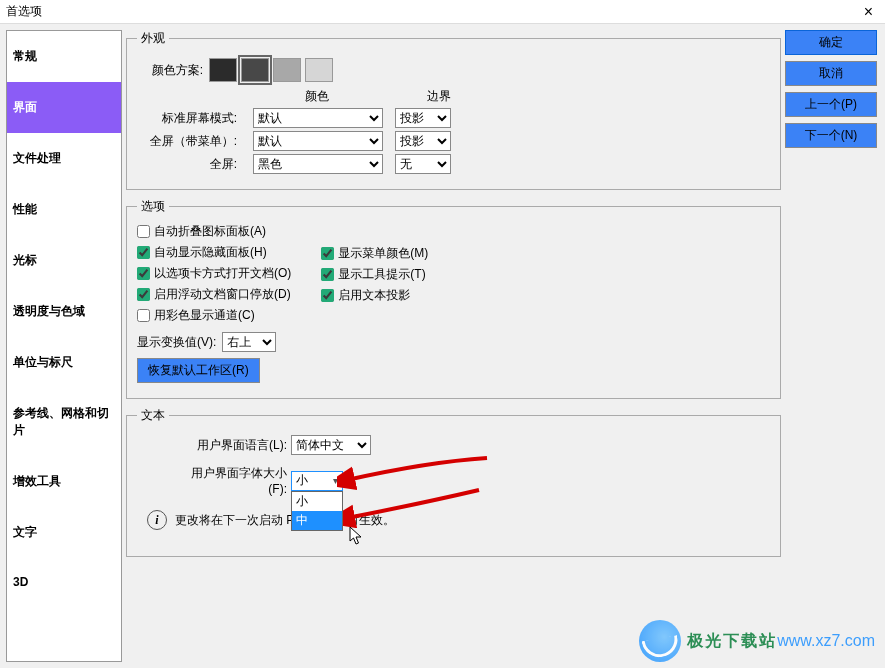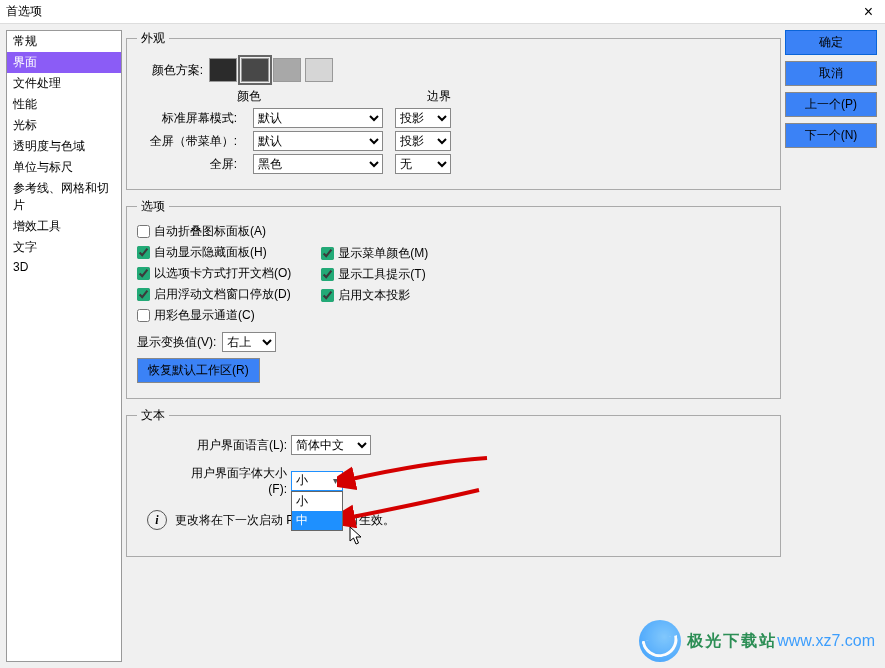--- a/index.html
+++ b/index.html
@@ -2,35 +2,35 @@
 <html><head>
 <meta charset="utf-8">
 <style>
 * { box-sizing: border-box; margin: 0; padding: 0; font-family: "Microsoft YaHei", sans-serif; font-size: 12px; }
 body { background: #f0f0f0; width: 885px; height: 668px; position: relative; overflow: hidden; }
 .titlebar { height: 24px; background: #fff; display: flex; align-items: center; padding: 0 6px; border-bottom: 1px solid #ddd; }
 .titlebar .title { flex: 1; }
 .titlebar .close { font-size: 16px; cursor: pointer; padding: 0 6px; }
 .main { display: flex; height: calc(100% - 24px); background: #f0f0f0; }
 .sidebar { width: 116px; background: #fff; border: 1px solid #999; margin: 6px 0 6px 6px; overflow: hidden; }
-.sidebar-item { padding: 2px 6px; cursor: pointer; color: #000; }
+.sidebar-item { padding: 17px 6px; cursor: pointer; color: #000; font-weight: bold; }
 .sidebar-item.active { background: #8b5cf6; color: #fff; }
 .content { flex: 1; padding: 6px 4px; display: flex; flex-direction: column; gap: 8px; }
 .buttons { width: 100px; padding: 6px 8px 0 0; display: flex; flex-direction: column; gap: 6px; }
 .btn { border: 1px solid #888; background: #3b82f6; padding: 3px 0; text-align: center; cursor: pointer; }
 .btn.primary { border: 1px solid #0a64d8; }
 fieldset { border: 1px solid #aaa; padding: 8px 0 12px 10px; }
 legend { padding: 0 4px; }
 .row { display: flex; align-items: center; margin: 3px 0; }
 .label { text-align: right; display: inline-block; }
 .swatches { display: flex; gap: 4px; }
 .swatch { width: 28px; height: 24px; border: 1px solid #999; cursor: pointer; }
 .swatch.sel { outline: 2px solid #666; outline-offset: 1px; }
 .colhdr { display: flex; margin-top: 6px; }
-.colhdr .h1 { width: 160px; text-align: left; margin-left: 100px; }
+.colhdr .h1 { width: 160px; text-align: center; margin-left: 100px; }
 .colhdr .h2 { width: 60px; text-align: center; margin-left: 12px; }
 .srow { display: flex; align-items: center; margin: 3px 0; }
 .srow .lbl { width: 100px; text-align: right; margin-right: 16px; }
 .srow select.main-sel { width: 130px; height: 20px; border: 1px solid #888; background: #fff; }
 .srow select.sub-sel { width: 56px; height: 20px; border: 1px solid #888; background: #fff; margin-left: 12px; }
 .chk-grid { display: flex; gap: 30px; }
 .chk-col { display: flex; flex-direction: column; gap: 4px; }
 .chk { display: flex; align-items: center; gap: 4px; }
 .chk input { accent-color: #2a7; }
 select.small { width: 54px; height: 20px; border: 1px solid #888; background: #fff; }

